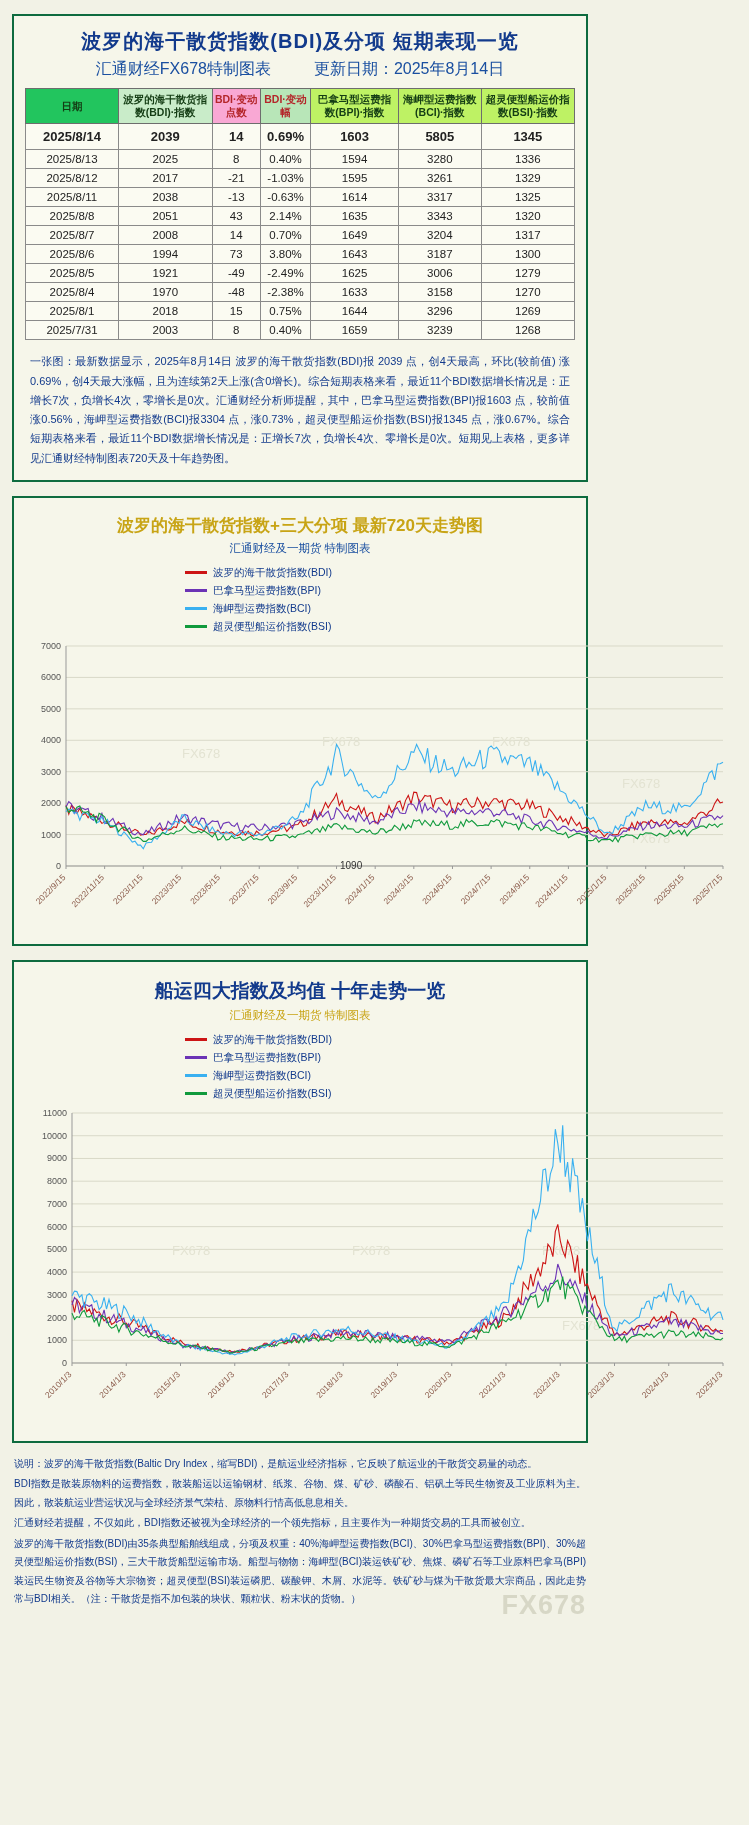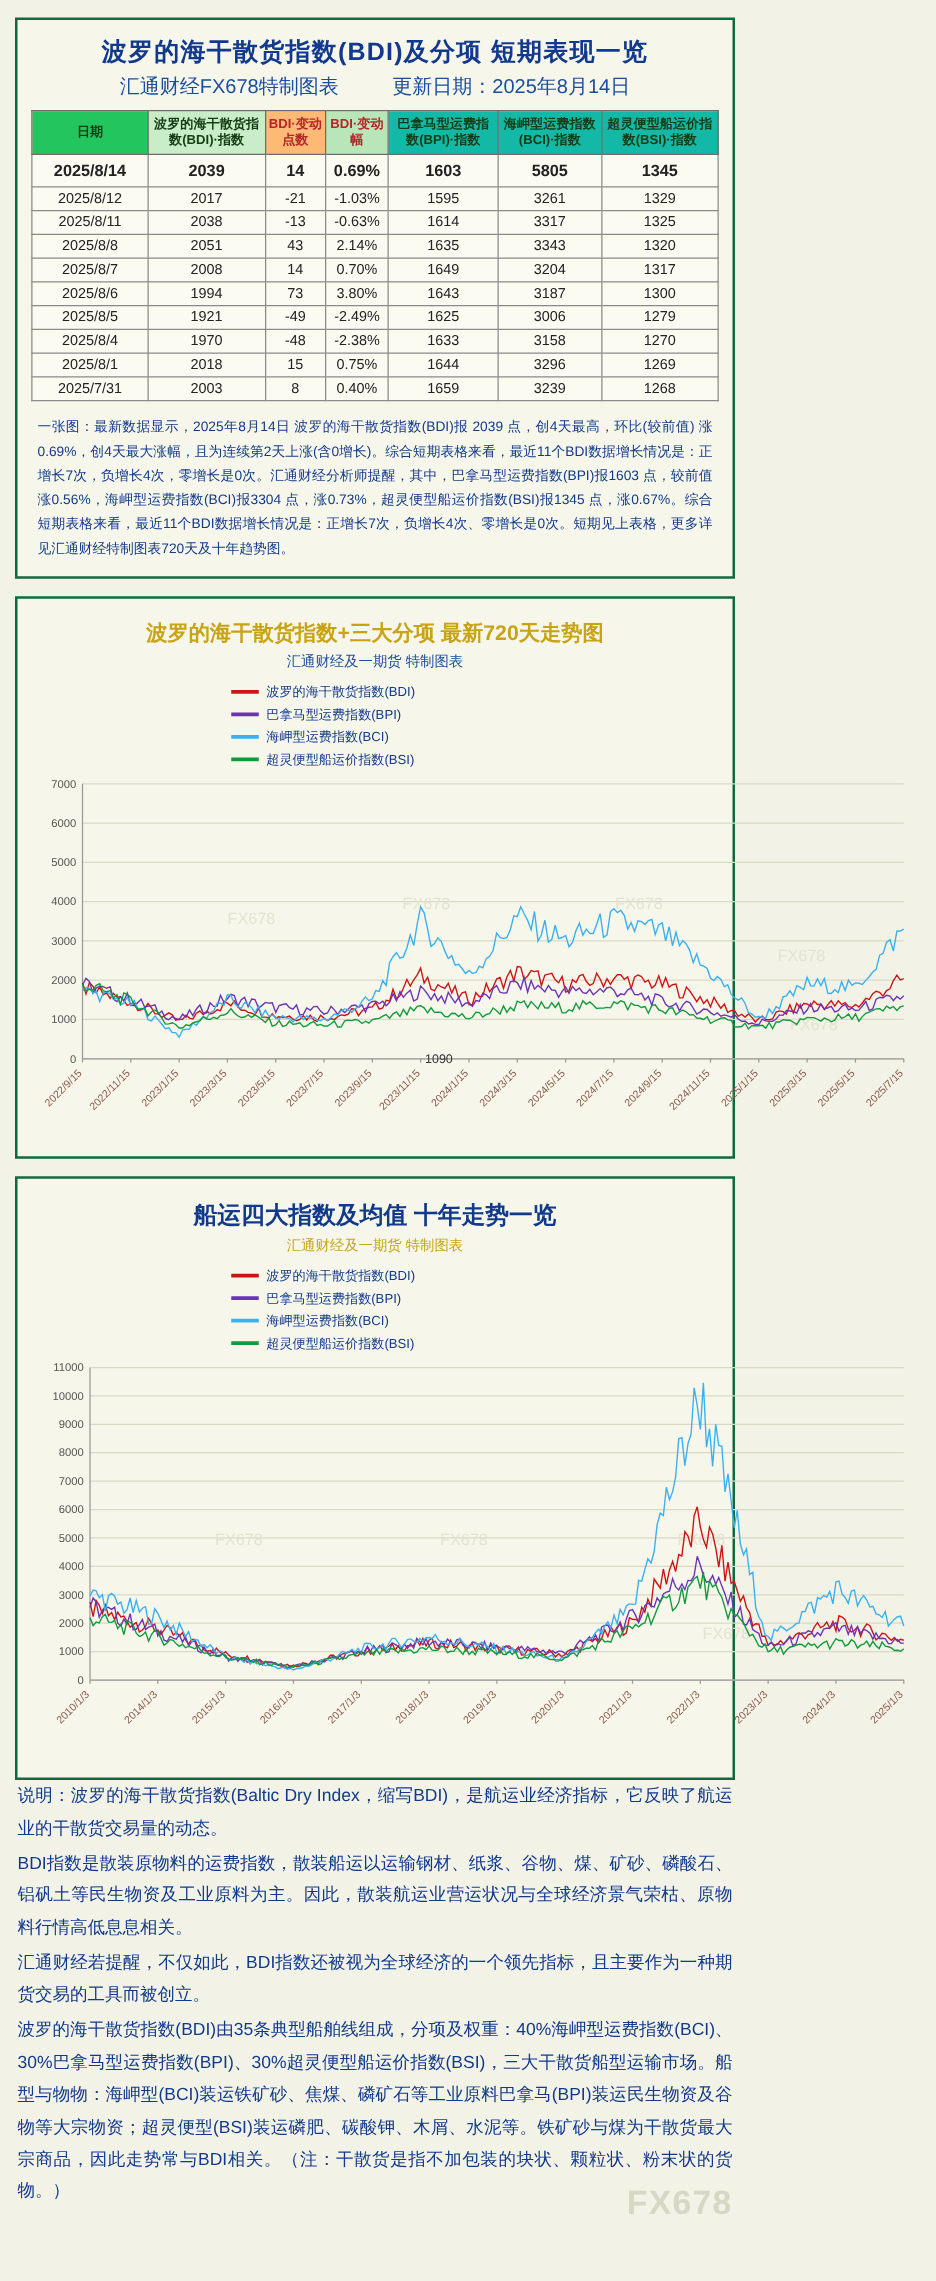--- a/index.html
+++ b/index.html
@@ -36,31 +36,31 @@
   }
   .tbl-sub .sep{display:inline-block;width:34px;}
   table.bdi{
     border-collapse:collapse;
     width:calc(100% - 22px);
     margin:0 11px 10px 11px;
     font-size:11.5px;
   }
   table.bdi th{
     border:1px solid #6d6d6d;
-    background:#14b8a6;
+    background:#bef264;
     font-weight:bold;
     color:#143d14;
     padding:4px 2px;
     line-height:1.25;
     font-size:10.5px;
     vertical-align:middle;
   }
   table.bdi th.c-date{background:#22c55e;width:88px;}
   table.bdi th.c-bdi{background:#c9ecc9;}
-  table.bdi th.c-chg{background:#fdba74;color:#b4262a;}
+  table.bdi th.c-chg{background:#f9a8d4;color:#b4262a;}
   table.bdi th.c-pct{background:#b8e6b8;color:#b4262a;}
   table.bdi td{
     border:1px solid #8a8a8a;
     text-align:center;
     padding:3px 2px;
     background:#fbfbf2;
     font-size:11.5px;
   }
   table.bdi tr.first td{
     font-weight:bold;
@@ -108,22 +108,22 @@
   .wm{
     fill:#e3e3d2;
     font-size:13px;
     font-family:"Liberation Sans", sans-serif;
   }
   .axis-lbl{font-size:9px;fill:#555;}
   .xtick{font-size:8.5px;fill:#8a5a4a;}
 
   
   .footer{
-    padding:0 14px 6px 14px;
-    font-size:14px;
+    padding:12px 14px 6px 14px;
+    font-size:10px;
     line-height:1.85;
     color:#123a8c;
     text-align:justify;
   }
   .footer p{margin:0 0 2px 0;}
   .big-wm{
     position:absolute;
     right:14px;
     bottom:6px;
     font-size:27px;
@@ -159,20 +159,29 @@
       </thead>
       <tbody>
         <tr class="first">
           <td>2025/8/14</td>
           <td>2039</td>
           <td>14</td>
           <td>0.69%</td>
           <td>1603</td>
           <td>5805</td>
           <td>1345</td>
+        </tr>
+        <tr>
+          <td>2025/8/13</td>
+          <td>2025</td>
+          <td>8</td>
+          <td>0.40%</td>
+          <td>1594</td>
+          <td>3280</td>
+          <td>1336</td>
         </tr>
         <tr>
           <td>2025/8/12</td>
           <td>2017</td>
           <td>-21</td>
           <td>-1.03%</td>
           <td>1595</td>
           <td>3261</td>
           <td>1329</td>
         </tr>

